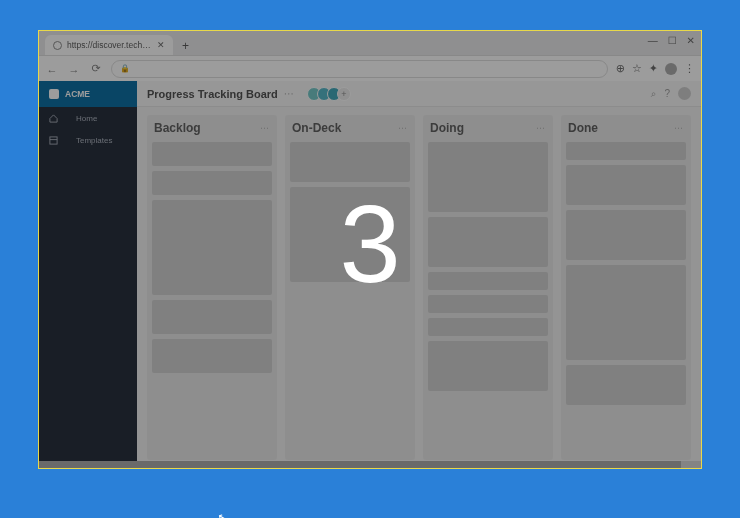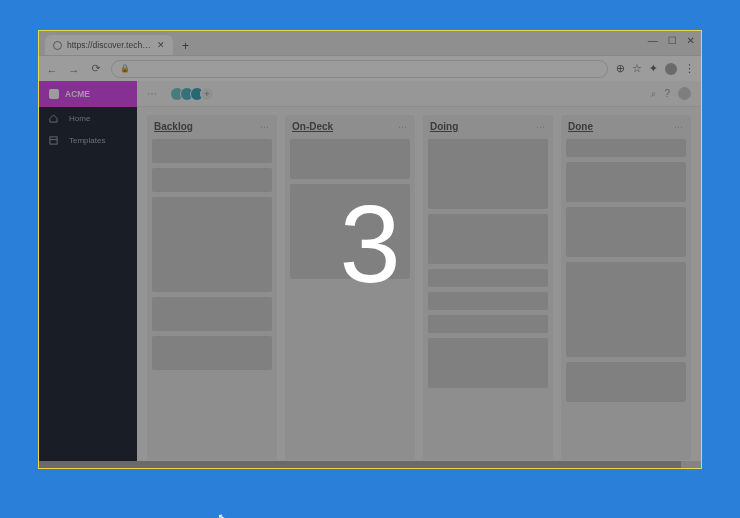--- a/index.html
+++ b/index.html
@@ -46,25 +46,25 @@
 .app {
   display: flex; height: calc(100% - 50px); background: #f3f3f3;
 }
 
 .sidebar {
   width: 100px; background: #1e2735; color: #b5bcc7; font-size: 8px;
   display: flex; flex-direction: column;
 }
 .brand {
   height: 26px; display: flex; align-items: center; gap: 6px; padding: 0 10px;
-  color: #fff; font-weight: bold; font-size: 8.5px; background: #d946ef;
+  color: #fff; font-weight: bold; font-size: 8.5px; background: #0369a1;
 }
 .brand .logo { width: 10px; height: 10px; background: #fff; border-radius: 2px; }
 .nav-item {
-  height: 22px; display: flex; align-items: center; gap: 11px; padding: 0 10px;
+  height: 22px; display: flex; align-items: center; gap: 18px; padding: 0 10px;
   color: #aab0bc; cursor: pointer;
 }
 .nav-item.active { background: #0f1622; color: #fff; }
 .nav-item .ni-icon { width: 9px; height: 9px; display: inline-block; }
 
 .main {
   flex: 1; display: flex; flex-direction: column; background: #f1f1f1;
 }
 .topbar {
   height: 26px; display: flex; align-items: center; padding: 0 10px; gap: 6px;
@@ -80,21 +80,21 @@
 .user-av { width: 13px; height: 13px; background: #ccc; border-radius: 50%; }
 
 .board {
   flex: 1; display: flex; gap: 8px; padding: 8px 10px; overflow: hidden;
 }
 .col {
   width: 130px; background: #e7e7e7; border-radius: 3px; padding: 5px;
   display: flex; flex-direction: column; gap: 5px;
 }
 .col-head { display: flex; align-items: center; justify-content: space-between; padding: 1px 2px 2px; }
-.col-title { font-size: 10px; font-weight: bold; color: #5a5a5a; text-decoration: underline; }
+.col-title { font-size: 12px; font-weight: bold; color: #5a5a5a; }
 .col-menu { color: #aaa; font-size: 9px; letter-spacing: 1px; }
 .card { background: #cfcfcf; border-radius: 2px; }
 .card.h18 { height: 18px; } .card.h24 { height: 24px; } .card.h34 { height: 34px; }
 .card.h50 { height: 50px; } .card.h70 { height: 70px; } .card.h95 { height: 95px; }
 .card.h40 { height: 40px; }
 
 .bottom-scroll {
   position: absolute; left: 0; right: 0; bottom: 0; height: 7px;
   background: #d6d6d6;
 }
@@ -175,20 +175,21 @@
               <rect x="1" y="1" width="8" height="8" fill="none" stroke="#aab0bc"></rect>
               <line x1="1" y1="4" x2="9" y2="4" stroke="#aab0bc"></line>
             </svg>
         </span>
         <span>Templates</span>
       </div>
     </div>
 
     <div class="main">
       <div class="topbar">
+        <span class="board-title">Progress Tracking Board</span>
         <span class="ellip">⋯</span>
         <div class="avatars-stack">
           <span class="av a1"></span>
           <span class="av a2"></span>
           <span class="av a3"></span>
           <span class="av plus">+</span>
         </div>
         <div class="topbar-right">
           <span>⌕</span>
           <span>?</span>

